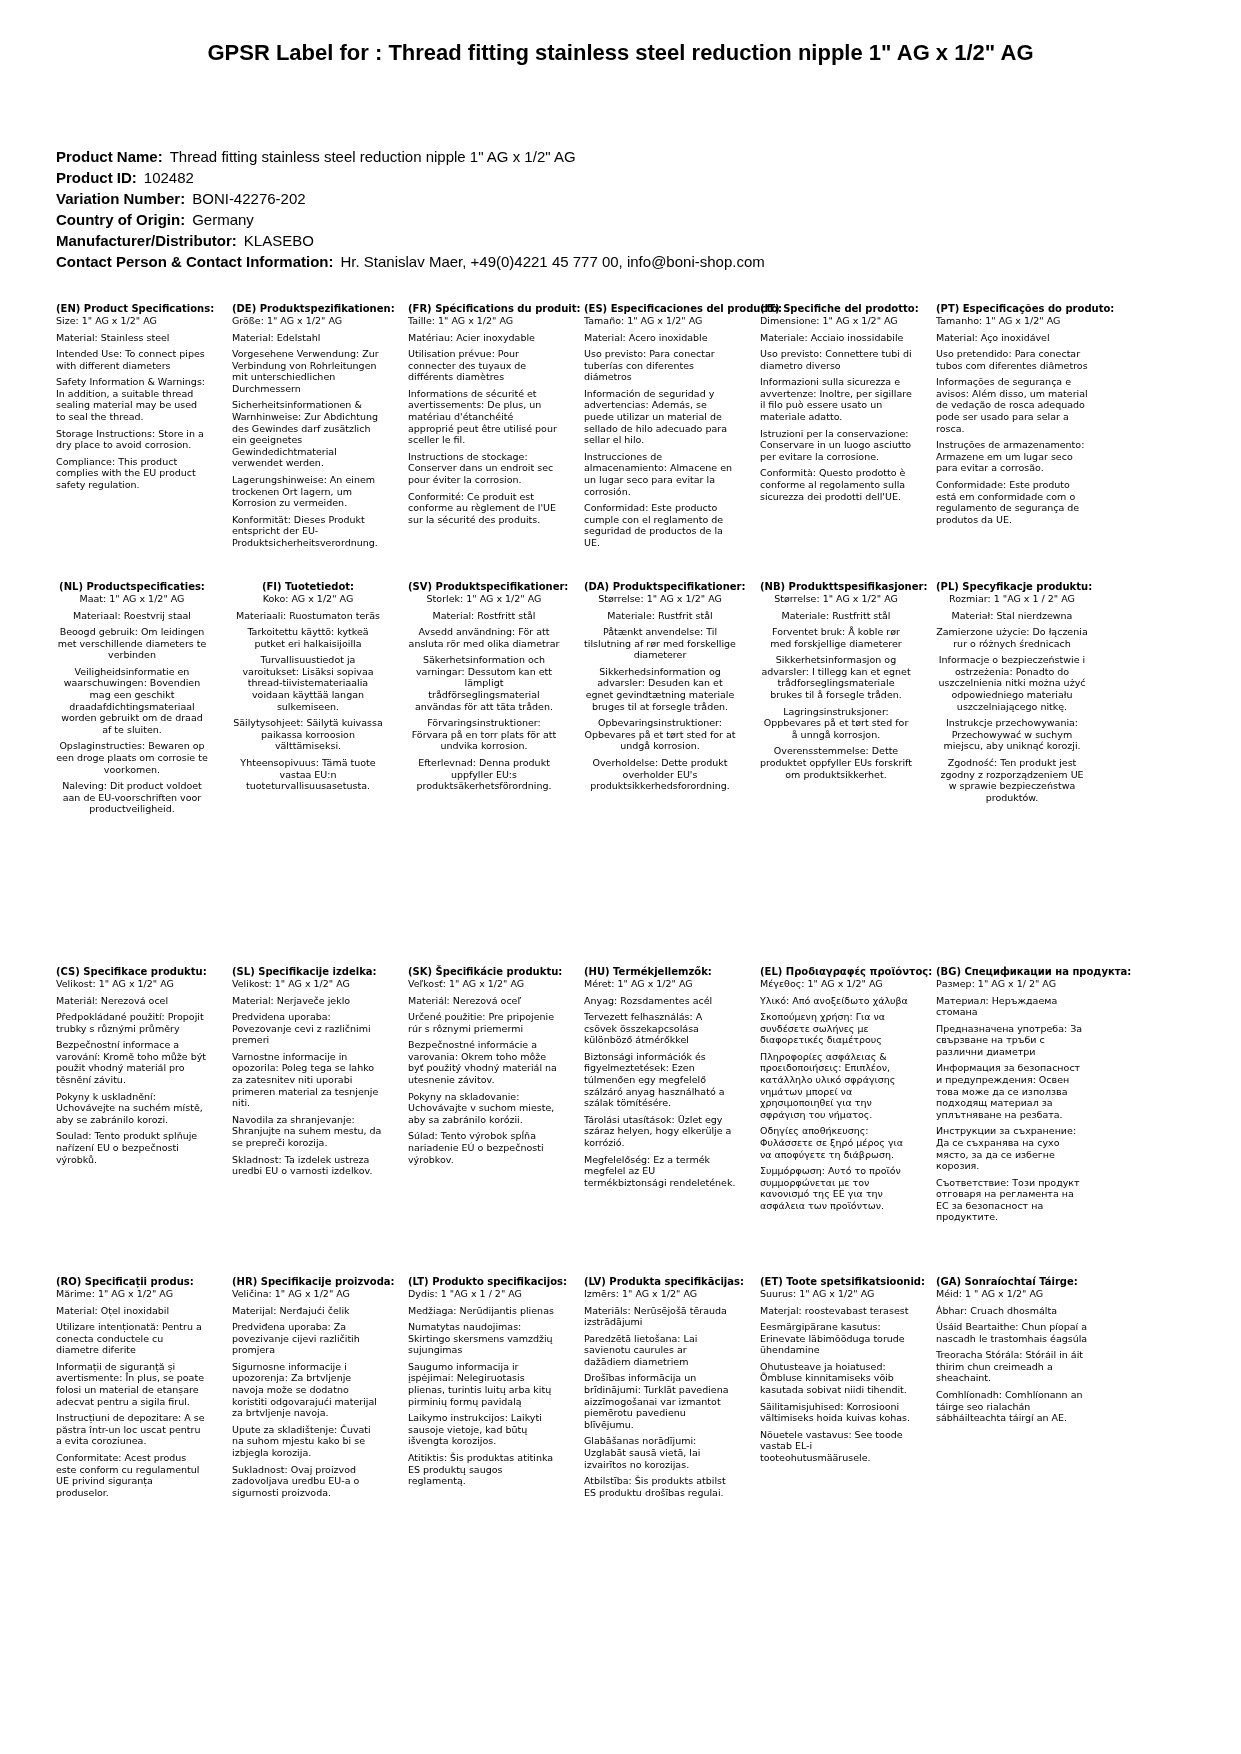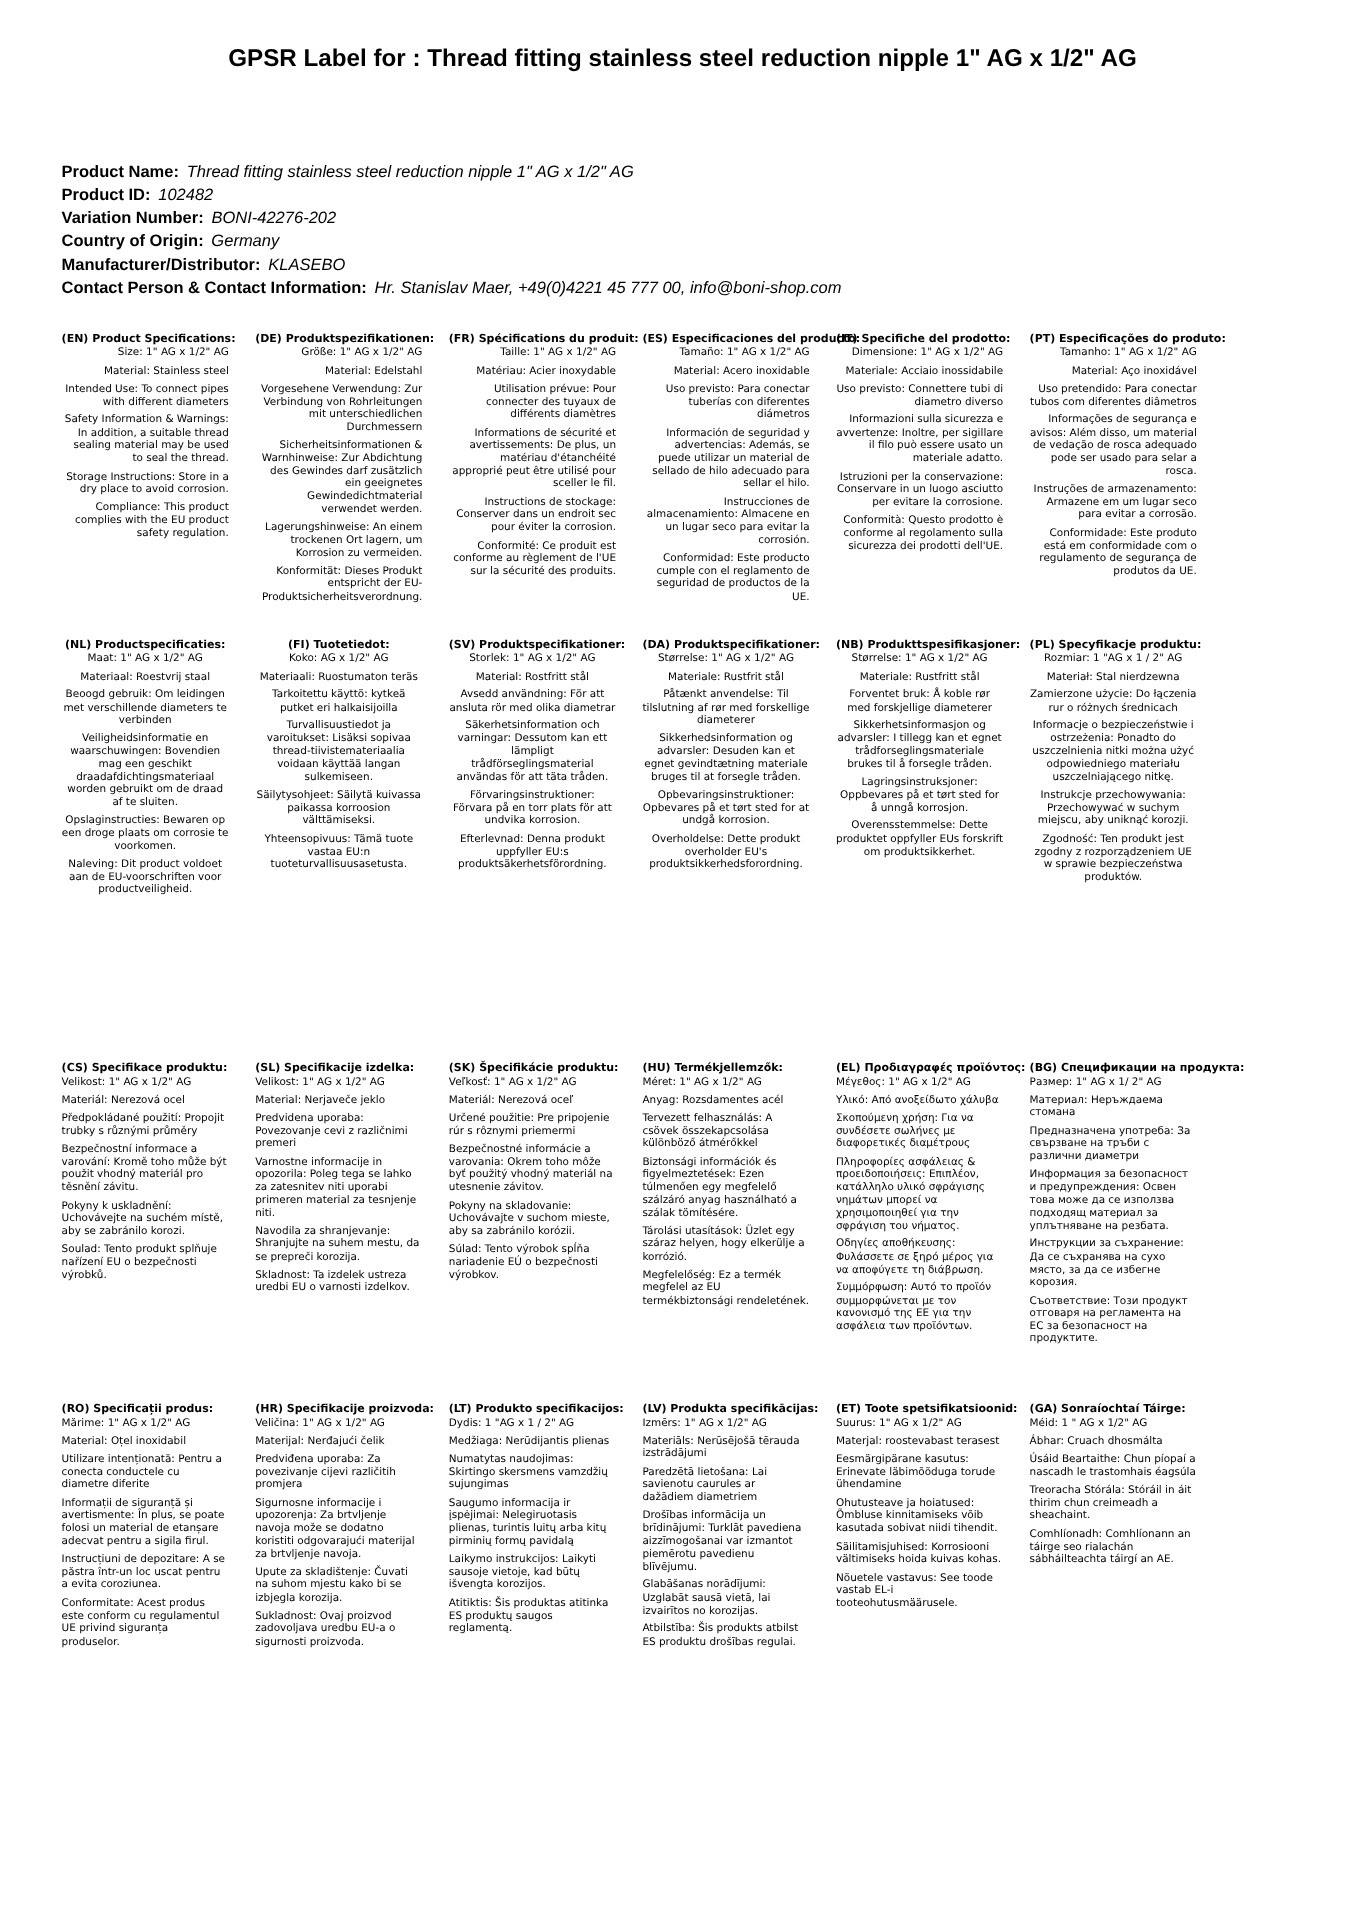--- a/index.html
+++ b/index.html
@@ -4,24 +4,24 @@
 <style>
   html,body{margin:0;padding:0;background:#fff;}
   .page{position:relative;width:1241px;height:1520px;background:#fff;color:#000;
         font-family:"DejaVu Sans",sans-serif;overflow:hidden;}
   .title{position:absolute;top:36px;left:200px;right:200px;text-align:center;margin:0;
          font-family:"Liberation Sans",sans-serif;font-weight:bold;font-size:22px;line-height:1.5;}
   .product-info{position:absolute;top:146px;left:56px;right:40px;
                 font-family:"Liberation Sans",sans-serif;font-size:15px;line-height:1.4;}
   .info-row{white-space:nowrap;}
   .info-label{font-weight:bold;}
-  .info-value{margin-left:7px;font-style:italic;}
+  .info-value{margin-left:7px;}
   .spec-row{position:absolute;left:56px;width:1032px;display:grid;
             grid-template-columns:repeat(6,152px);column-gap:24px;}
-  .spec-row-1{top:303px;text-align:right;}
+  .spec-row-1{top:303px;}
   .spec-row-2{top:581px;text-align:center;}
   .spec-row-3{top:966px;}
   .spec-row-4{top:1276px;}
   .spec-cell{min-width:0;}
   .spec-heading{font-size:10px;font-weight:bold;white-space:nowrap;margin:0 0 1px 0;}
   .spec-item{font-size:9.5px;line-height:1.22;margin:0 0 5px 0;overflow-wrap:break-word;}
   .barcode{position:absolute;left:437px;top:1578px;width:315px;height:76px;}
   .bc-first{position:absolute;left:0;top:44px;font-size:19px;}
   .bc-bars{position:absolute;left:26px;top:0;}
   .bc-num{position:absolute;top:44px;font-size:19px;letter-spacing:8px;background:#fff;

